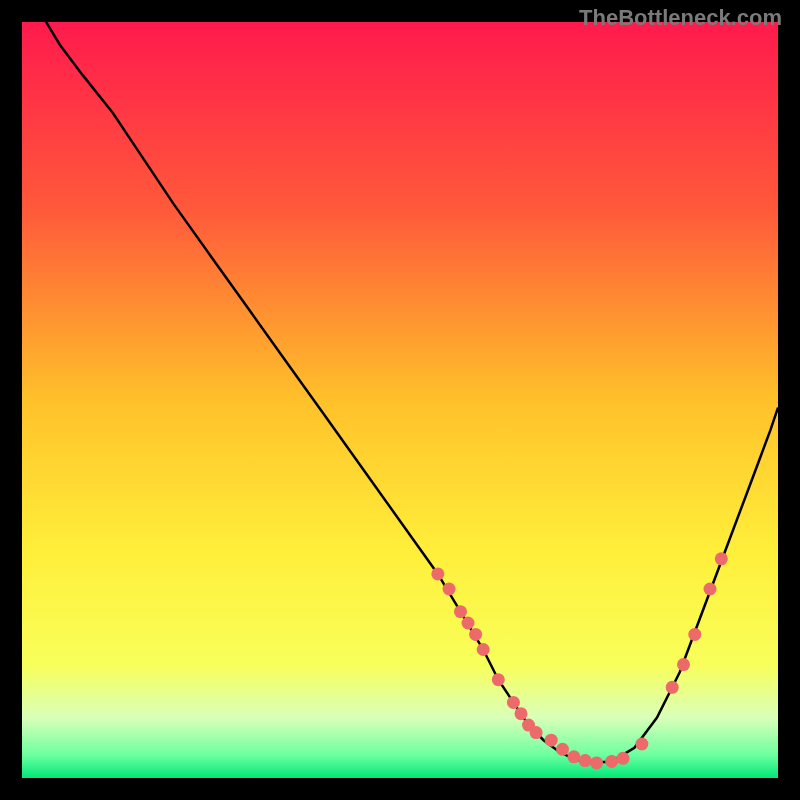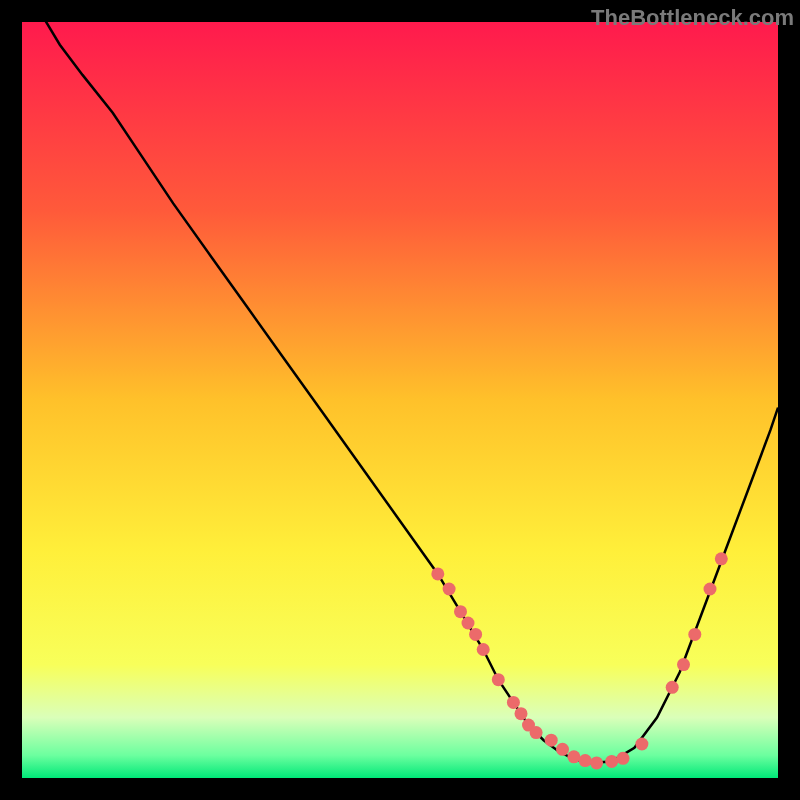--- a/index.html
+++ b/index.html
@@ -6,21 +6,21 @@
   body {
     width: 800px;
     height: 800px;
     background: #000;
     position: relative;
     font-family: Arial, sans-serif;
   }
   .watermark {
     position: absolute;
     top: 5px;
-    right: 6px;
+    right: 18px;
     color: #7a7a7a;
     font-size: 22px;
     font-weight: bold;
     z-index: 10;
   }
   .plot-area {
     position: absolute;
     left: 22px;
     top: 22px;
     width: 756px;

